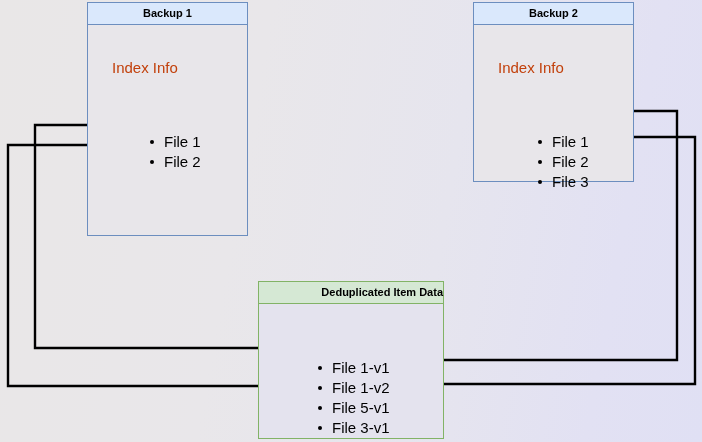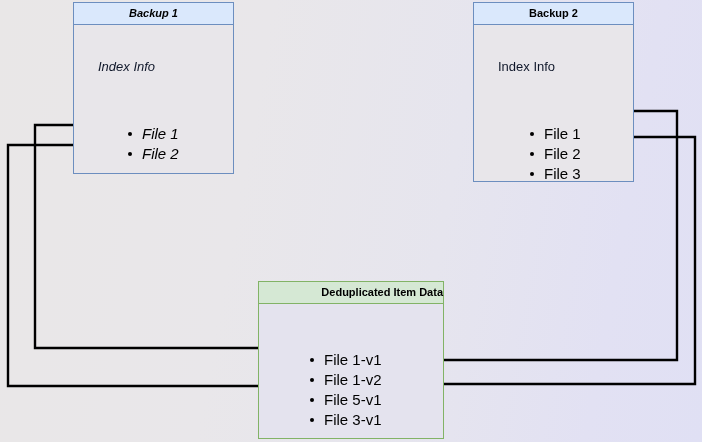--- a/index.html
+++ b/index.html
@@ -56,27 +56,27 @@
   }
 
   .node .body {
     position: relative;
     height: calc(100% - 22px);
   }
   .index-label {
     position: absolute;
     left: 24px;
     top: 34px;
-    font-size: 13px;
-    color: #0f172a;
+    font-size: 15px;
+    color: #c2410c;
     white-space: nowrap;
   }
   ul.files {
     position: absolute;
-    margin: 4px;
+    margin: 12px;
     padding: 0;
     list-style: none;
   }
   ul.files li {
     position: relative;
     font-size: 15px;
     color: #000;
     line-height: 20px;
     height: 20px;
     padding-left: 16px;
@@ -111,21 +111,21 @@
 
     <path d="M125,125 L35,125 L35,348 L300,348" fill="none" stroke="#000" stroke-width="2.4" marker-end="url(#ah)"></path>
 
     <path d="M122,145 L8,145 L8,386 L300,386" fill="none" stroke="#000" stroke-width="2.4" marker-end="url(#ah)"></path>
 
     <path d="M597,111 L677,111 L677,360 L395,360" fill="none" stroke="#000" stroke-width="2.4" marker-end="url(#ah)"></path>
 
     <path d="M593,137 L695,137 L695,384 L398,384" fill="none" stroke="#000" stroke-width="2.4" marker-end="url(#ah)"></path>
   </svg>
 
-  <div class="node" id="backup1" style="left:73px; top:2px; width:161px; height:172px;font-style:italic;">
+  <div class="node" id="backup1" style="left:87px; top:2px; width:161px; height:234px;">
     <div class="title">Backup 1</div>
     <div class="body">
       <div class="index-label">Index Info</div>
       <ul class="files" id="b1-files">
         <li>File 1</li>
         <li>File 2</li>
       </ul>
     </div>
   </div>
 

